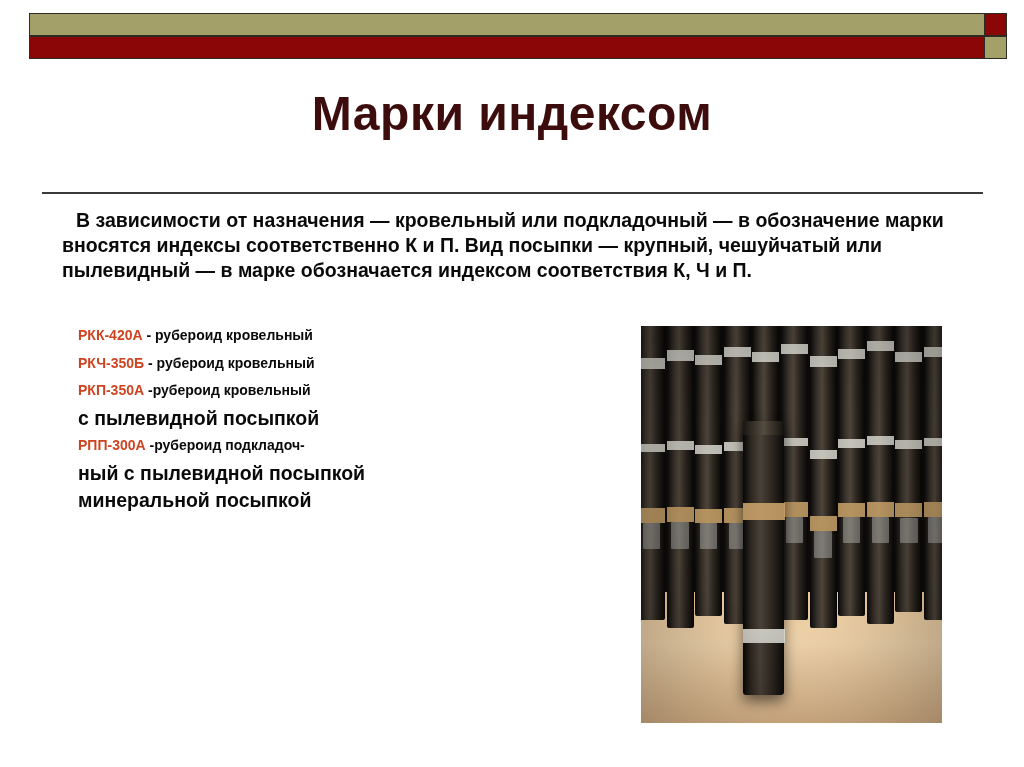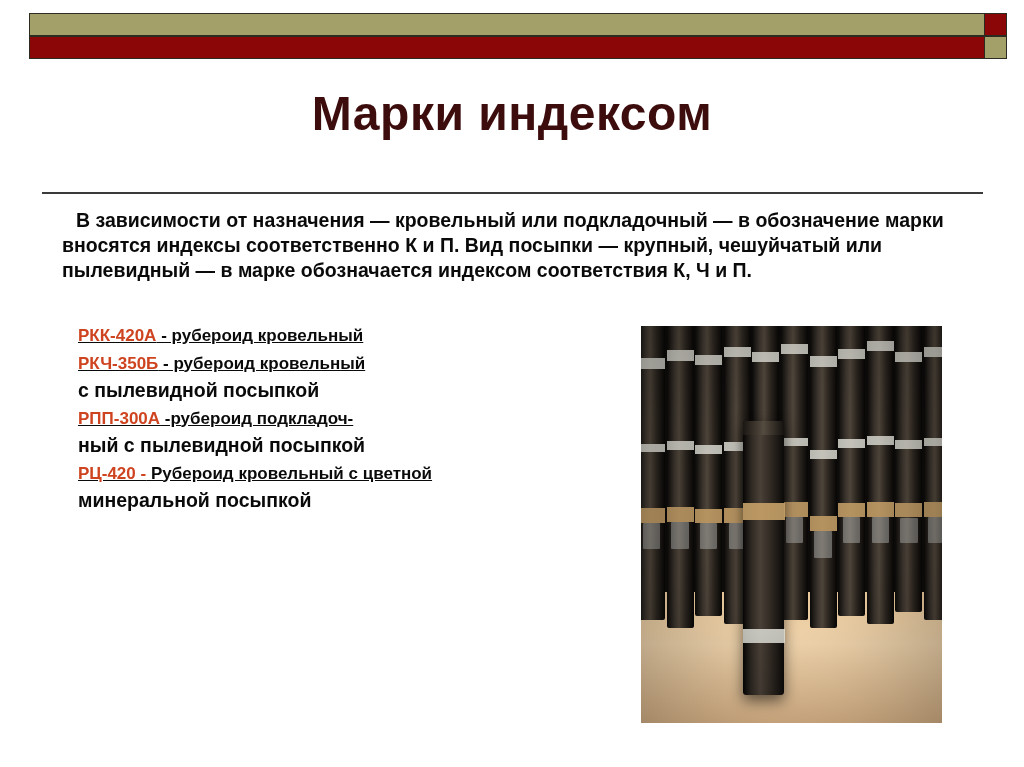--- a/index.html
+++ b/index.html
@@ -86,26 +86,25 @@
   }
 
   
   #marks-list {
     position: absolute;
     left: 78px;
     top: 322px;
     width: 560px;
   }
   .mark-item {
-    font-size: 17px;
+    font-size: 14px;
     font-weight: bold;
     color: #0a0a0a;
     line-height: 27.5px;
     white-space: nowrap;
-    text-decoration: underline;
   }
   .mark-code {
     color: #cf4420;
     font-weight: bold;
   }
   .mark-desc {
     color: #0a0a0a;
   }
   .mark-cont {
     font-size: 19.5px;
@@ -219,31 +218,31 @@
 <div id="marks-list">
 
   <div class="mark-item">
     <span class="mark-code">РКК-420А</span><span class="mark-desc"> - рубероид кровельный</span>
   </div>
 
   <div class="mark-item">
     <span class="mark-code">РКЧ-350Б</span><span class="mark-desc"> - рубероид кровельный</span>
   </div>
 
+  <div class="mark-item">
+    <span class="mark-code">РКП-350А</span><span class="mark-desc"> -рубероид кровельный</span>
+  </div>
   <div class="mark-cont">с пылевидной посыпкой</div>
 
   <div class="mark-item">
     <span class="mark-code">РПП-300А</span><span class="mark-desc"> -рубероид подкладоч-</span>
   </div>
   <div class="mark-cont">ный с пылевидной посыпкой</div>
 
 
-  <div class="mark-item">
-    <span class="mark-code">РЦ-420 -</span><span class="mark-desc"> Рубероид кровельный с цветной</span>
-  </div>
   <div class="mark-cont">минеральной посыпкой</div>
 
 </div>
 
 <div id="product-photo">
   <div class="back-wall"></div>
   <div class="floor"></div>
 
   <div class="roll" style="left:-1%;  top:0;   width:9%;  height:74%;">
     <div class="band" style="top:11%; height:3.5%;"></div>

